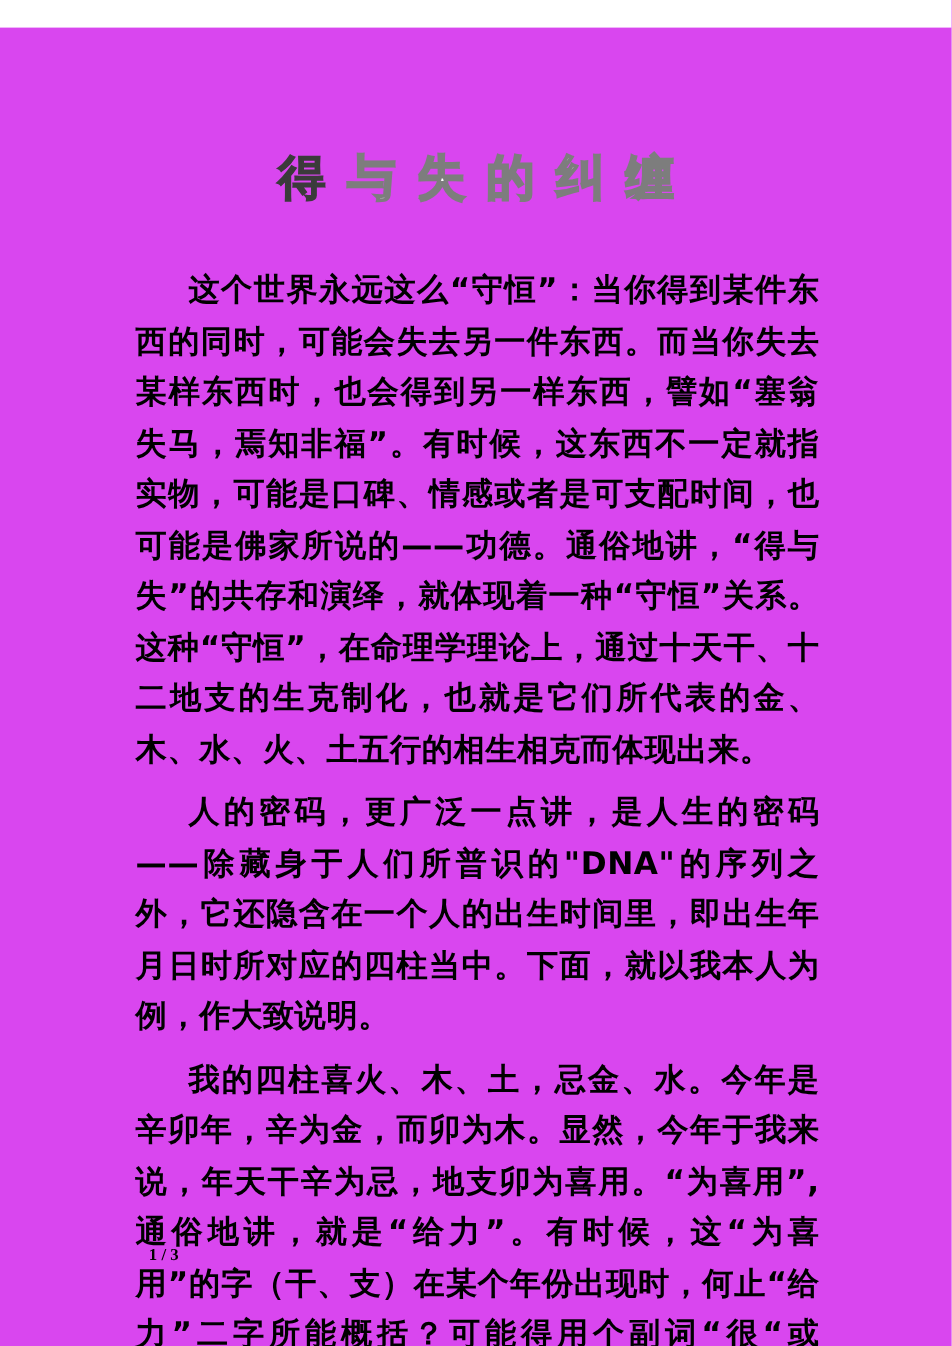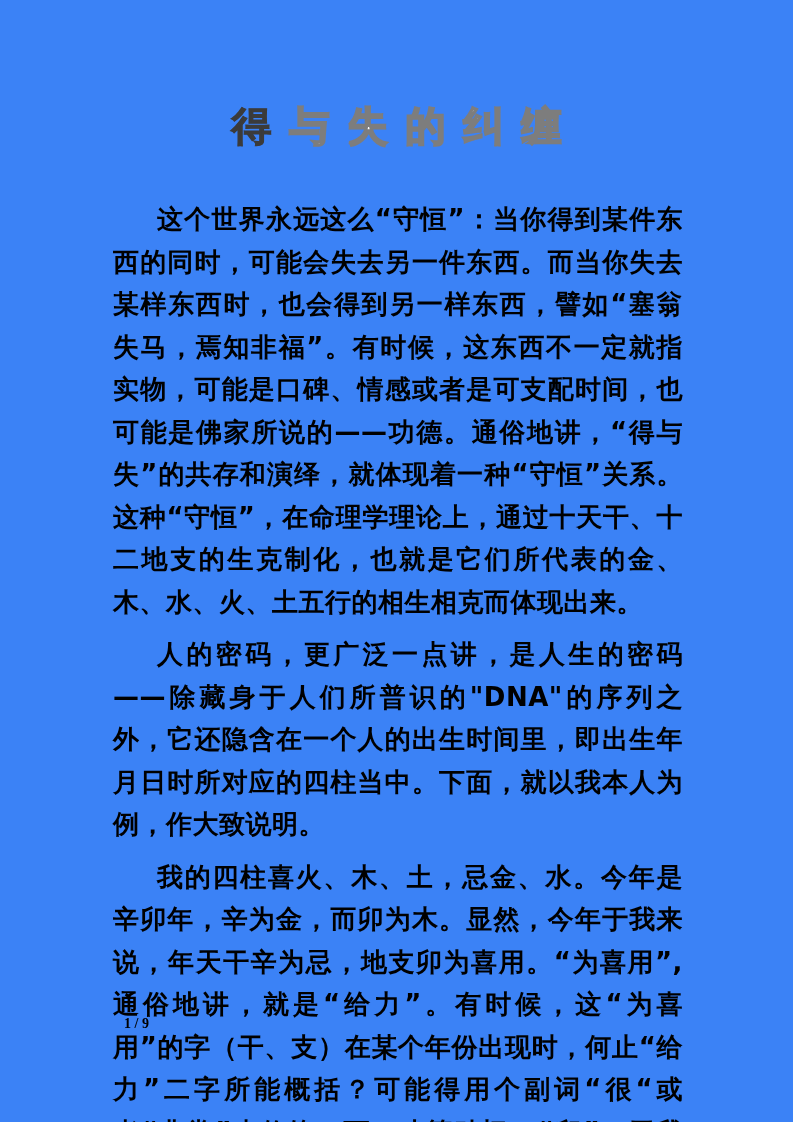--- a/index.html
+++ b/index.html
@@ -8,21 +8,22 @@
     width: 793px;
     height: 1122px;
     background: #ffffff;
     position: relative;
     overflow: hidden;
     font-family: "DejaVu Sans", sans-serif;
   }
   .page {
     position: absolute;
     inset: 0;
-    background: #3b82f6;
+    background: #d946ef;
+    margin-top: 23px;
   }
   
   .doc-title {
     position: absolute;
     top: 100px;
     left: 0;
     width: 100%;
     text-align: center;
     font-size: 40px;
     font-weight: 700;
@@ -77,15 +78,15 @@
   <div class="doc-title">
     <span class="tchar filled">得</span><span class="tchar">与</span><span class="tchar">失</span><span class="tchar">的</span><span class="tchar">纠</span><span class="tchar">缠</span>
   </div>
 
   <div class="body-text">
     <p>这个世界永远这么“守恒”：当你得到某件东西的同时，可能会失去另一件东西。而当你失去某样东西时，也会得到另一样东西，譬如“塞翁失马，焉知非福”。有时候，这东西不一定就指实物，可能是口碑、情感或者是可支配时间，也可能是佛家所说的——功德。通俗地讲，“得与失”的共存和演绎，就体现着一种“守恒”关系。这种“守恒”，在命理学理论上，通过十天干、十二地支的生克制化，也就是它们所代表的金、木、水、火、土五行的相生相克而体现出来。</p>
     <p>人的密码，更广泛一点讲，是人生的密码——除藏身于人们所普识的"DNA"的序列之外，它还隐含在一个人的出生时间里，即出生年月日时所对应的四柱当中。下面，就以我本人为例，作大致说明。</p>
     <p>我的四柱喜火、木、土，忌金、水。今年是辛卯年，辛为金，而卯为木。显然，今年于我来说，年天干辛为忌，地支卯为喜用。“为喜用”,通俗地讲，就是“给力”。有时候，这“为喜用”的字（干、支）在某个年份出现时，何止“给力”二字所能概括？可能得用个副词“很“或者“非常”来修饰一下，才算贴切。“卯”，于我是“给力”的，能得到贵</p>
   </div>
 
-  <div class="footer">1 / 9</div>
+  <div class="footer">1 / 3</div>
 
 </div>
 
 </body></html>

